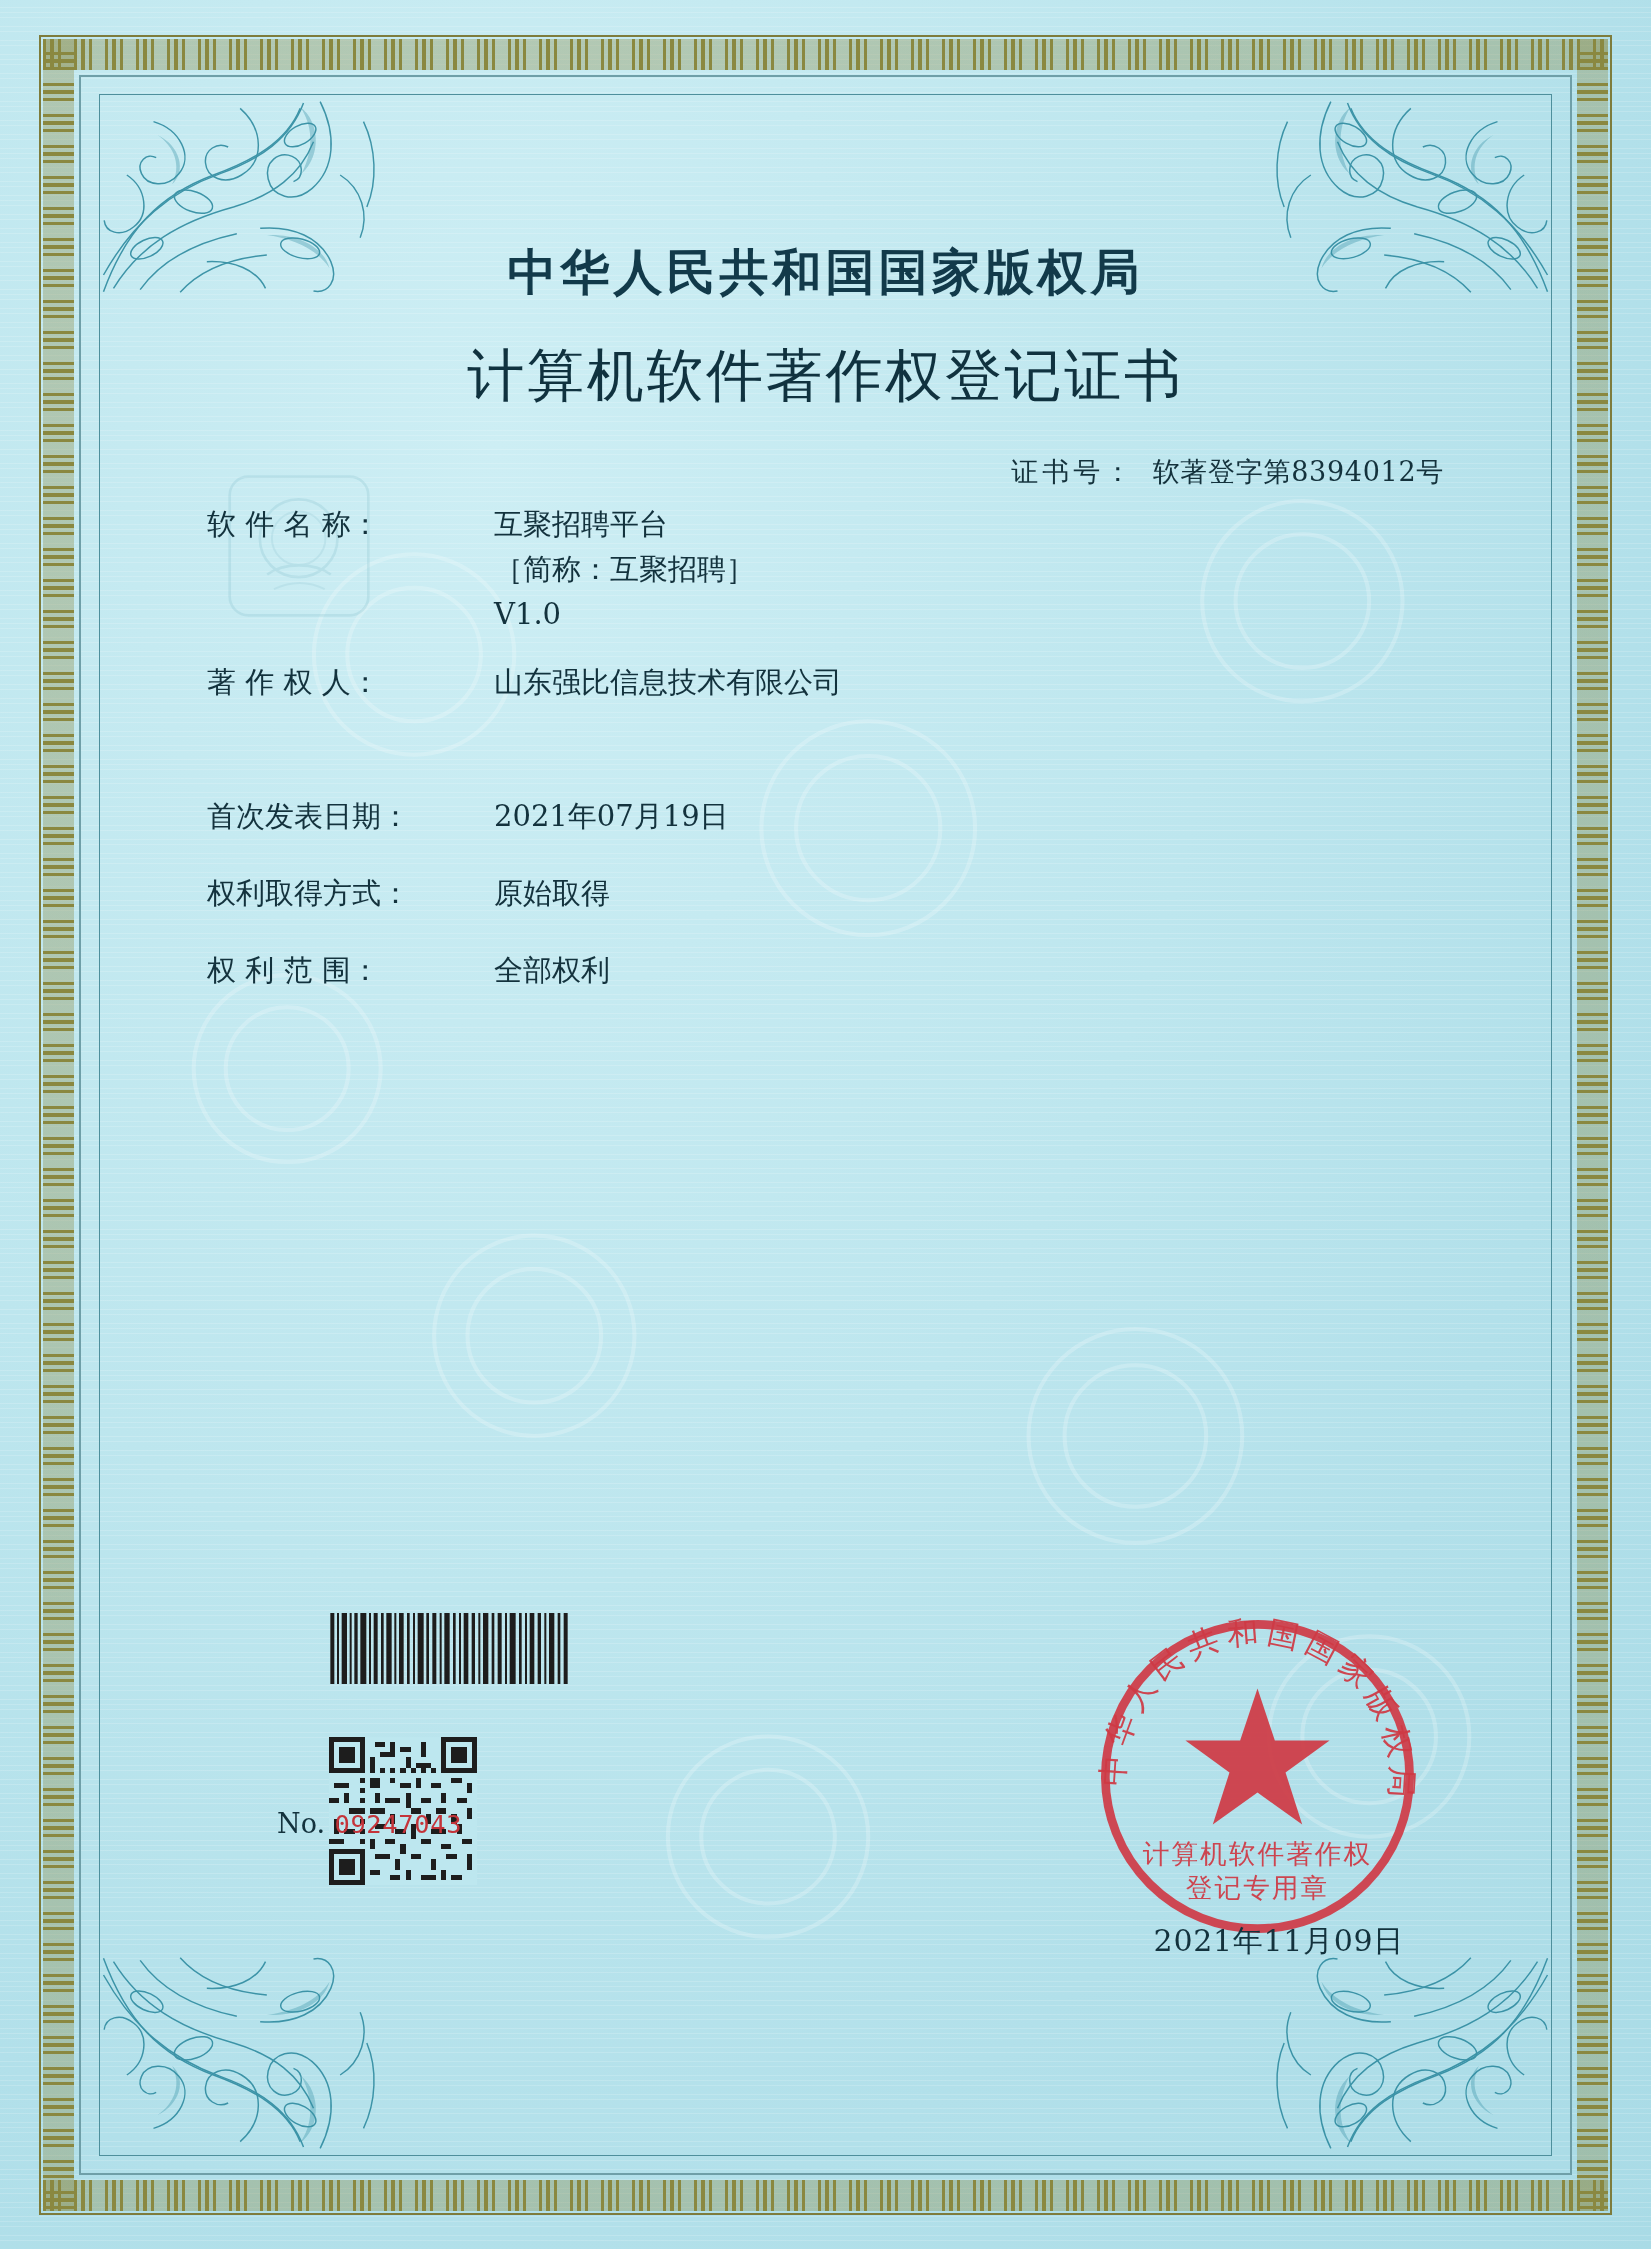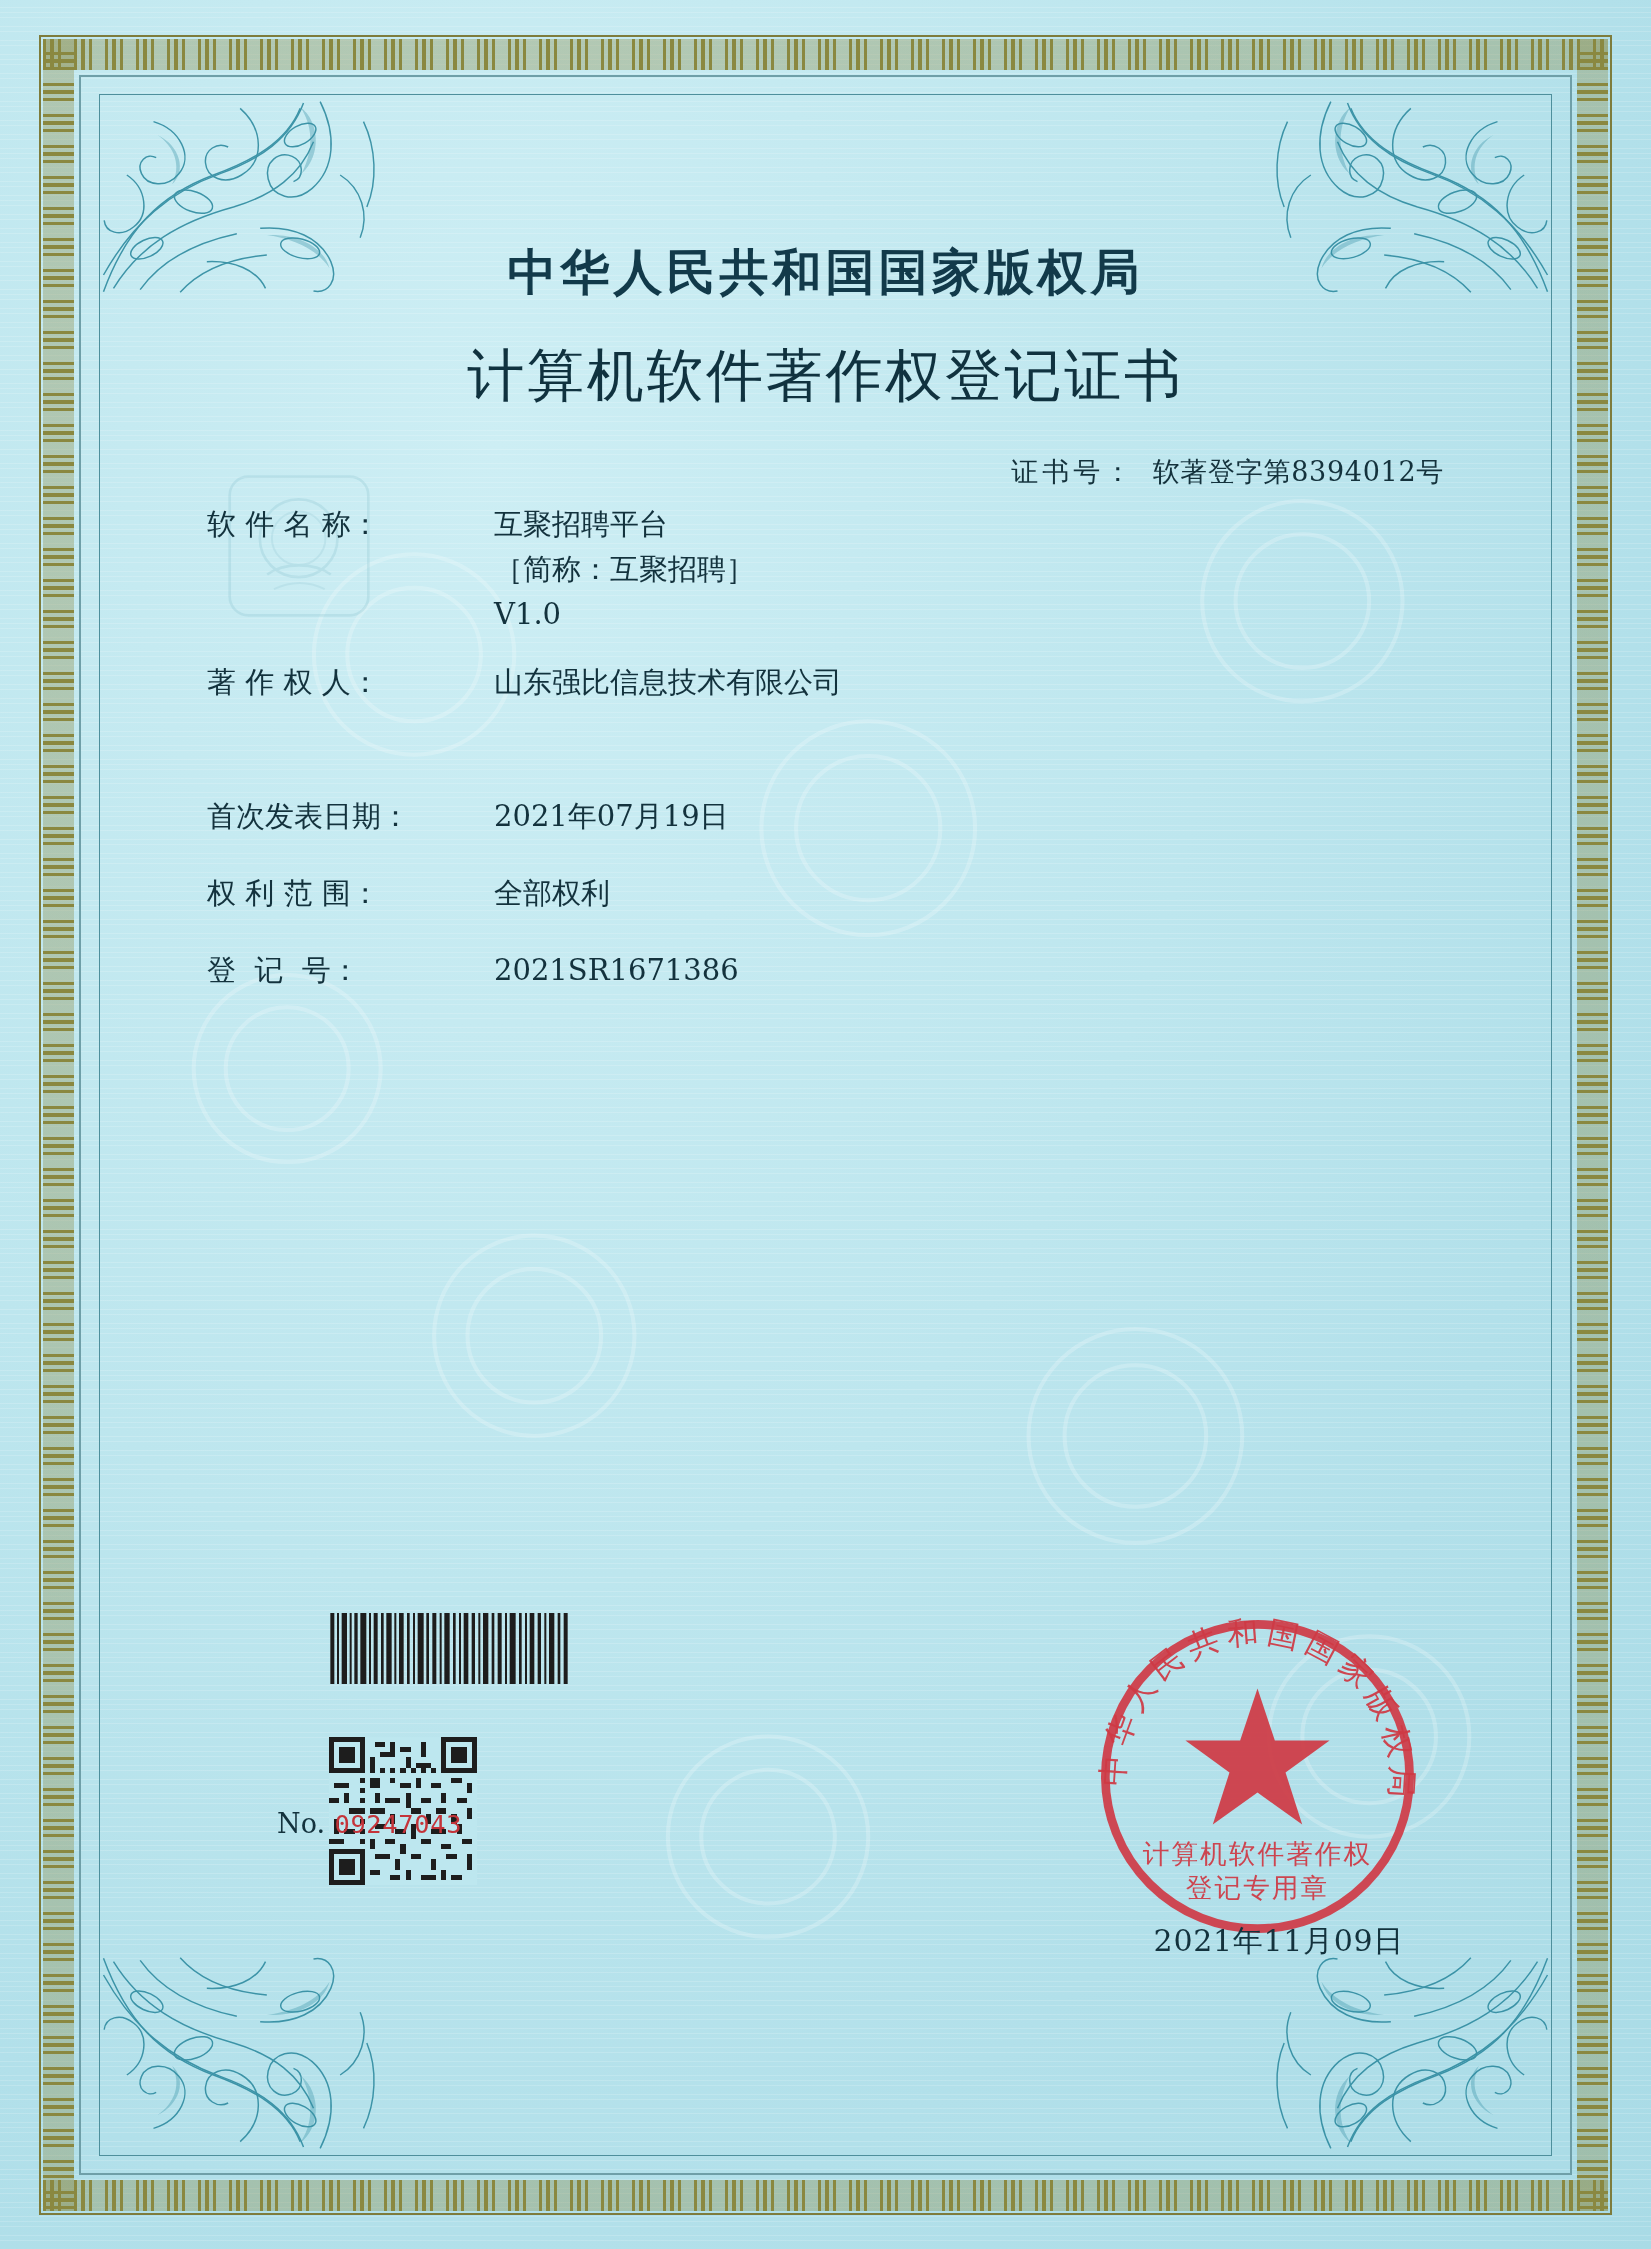--- a/index.html
+++ b/index.html
@@ -442,26 +442,26 @@
     </div>
 
     <div class="gap-block"></div>
 
     <div class="fields rows-spaced">
       <div class="field-row">
         <div class="field-label">首次发表日期：</div>
         <div class="field-value">2021年07月19日</div>
       </div>
       <div class="field-row">
+        <div class="field-label">权利取得方式：</div>
+        <div class="field-value">原始取得</div>
+      </div>
+      <div class="field-row">
         <div class="field-label">权 利 范 围：</div>
         <div class="field-value">全部权利</div>
-      </div>
-      <div class="field-row">
-        <div class="field-label">登  记  号：</div>
-        <div class="field-value">2021SR1671386</div>
       </div>
     </div>
 
   </div>
 
   <svg class="barcode" viewBox="0 0 360 106" preserveAspectRatio="none">
     <rect x="0" y="0" width="360" height="106" fill="none"></rect>
     <g fill="#1d1d1d">
       <rect x="2" y="0" width="6" height="106"></rect>
         <rect x="12" y="0" width="3" height="106"></rect>

